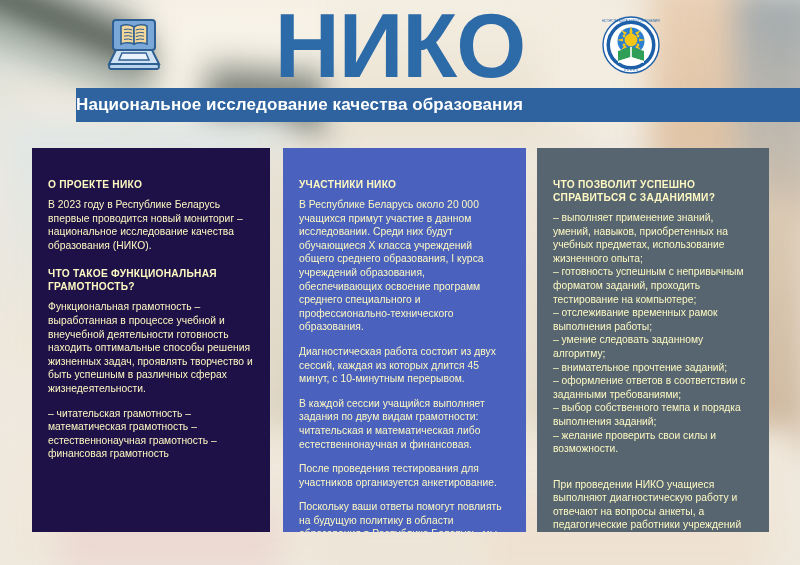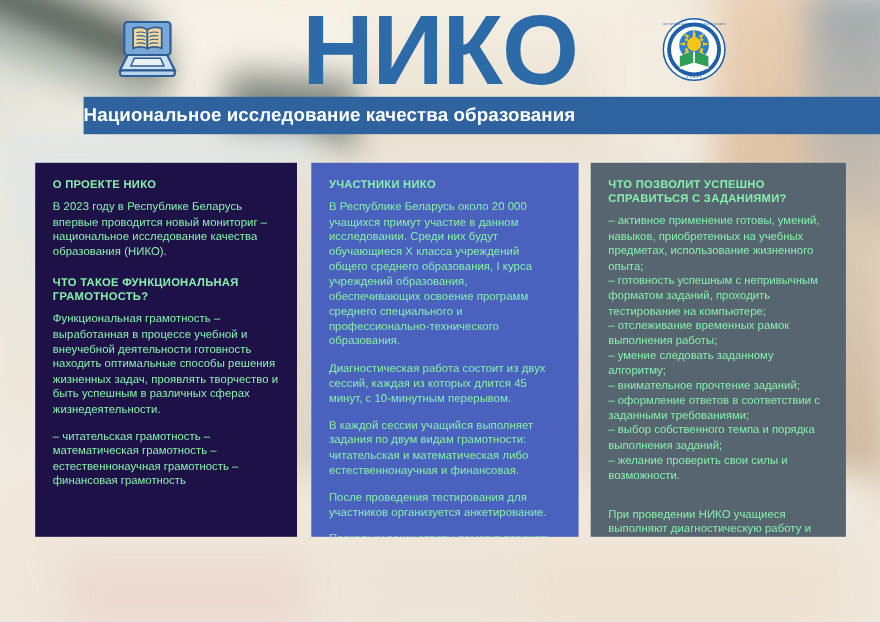--- a/index.html
+++ b/index.html
@@ -108,23 +108,23 @@
   
   #columns {
     position: absolute;
     left: 0; top: 148px;
     width: 800px; height: 410px;
     z-index: 2;
   }
   .column {
     position: absolute;
     top: 0;
-    height: 340px;
-    padding: 14px 16px 10px 16px;
-    color: #86efac;
+    height: 384px;
+    padding: 30px 16px 10px 16px;
+    color: #fef9c3;
     overflow: hidden;
   }
   #col-left   { left: 32px;  width: 238px; background: #1d1147; }
   #col-middle { left: 283px; width: 243px; background: #4a62bd; }
   #col-right  { left: 537px; width: 232px; background: #566570; }
 
   .sec-head {
     font-size: 10.2px;
     font-weight: 700;
     line-height: 13px;
@@ -256,21 +256,21 @@
     <div class="para">В Республике Беларусь около 20 000 учащихся примут участие в данном исследовании. Среди них будут обучающиеся Х класса учреждений общего среднего образования, I курса учреждений образования, обеспечивающих освоение программ среднего специального и профессионально-технического образования.</div>
     <div class="para">Диагностическая работа состоит из двух сессий, каждая из которых длится 45 минут, с 10-минутным перерывом.</div>
     <div class="para">В каждой сессии учащийся выполняет задания по двум видам грамотности: читательская и математическая либо естественнонаучная и финансовая.</div>
     <div class="para">После проведения тестирования для участников организуется анкетирование.</div>
     <div class="para">Поскольку ваши ответы помогут повлиять на будущую политику в области образования в Республике Беларусь, мы просим вас постараться выполнить работу как можно лучше.</div>
   </div>
 
   <div class="column" id="col-right">
     <div class="sec-head">ЧТО ПОЗВОЛИТ УСПЕШНО СПРАВИТЬСЯ С ЗАДАНИЯМИ?</div>
     <div class="bullets">
-      <span class="bl">– активное применение готовы, умений, навыков, приобретенных на учебных предметах, использование жизненного опыта;</span>
+      <span class="bl">– выполняет применение знаний, умений, навыков, приобретенных на учебных предметах, использование жизненного опыта;</span>
       <span class="bl">– готовность успешным с непривычным форматом заданий, проходить тестирование на компьютере;</span>
       <span class="bl">– отслеживание временных рамок выполнения работы;</span>
       <span class="bl">– умение следовать заданному алгоритму;</span>
       <span class="bl">– внимательное прочтение заданий;</span>
       <span class="bl">– оформление ответов в соответствии с заданными требованиями;</span>
       <span class="bl">– выбор собственного темпа и порядка выполнения заданий;</span>
       <span class="bl">– желание проверить свои силы и возможности.</span>
     </div>
     <div class="gap-lg"></div>
     <div class="para tight">При проведении НИКО учащиеся выполняют диагностическую работу и отвечают на вопросы анкеты, а педагогические работники учреждений образования (включая представителей администрации), законные  представители несовершеннолетних учащихся отвечают на вопросы анкет.</div>

